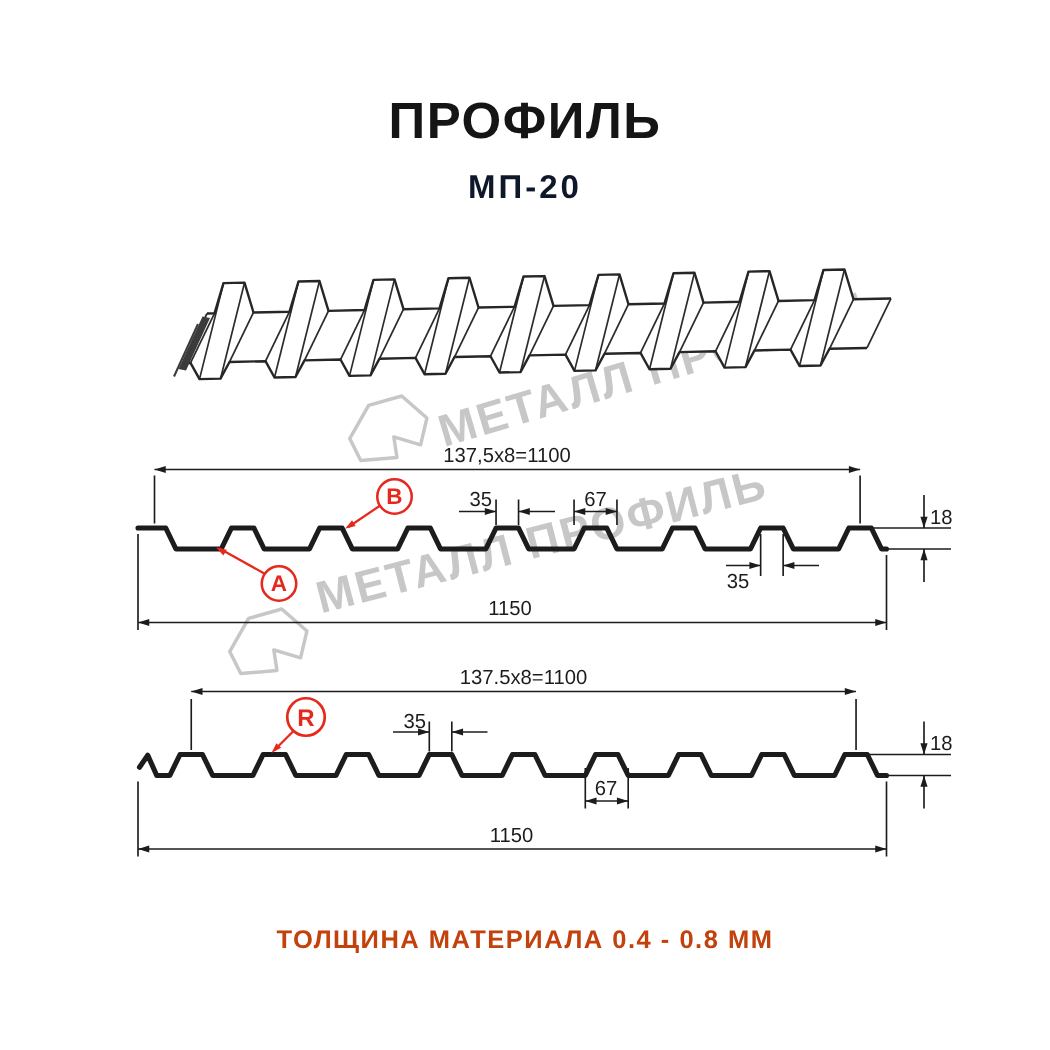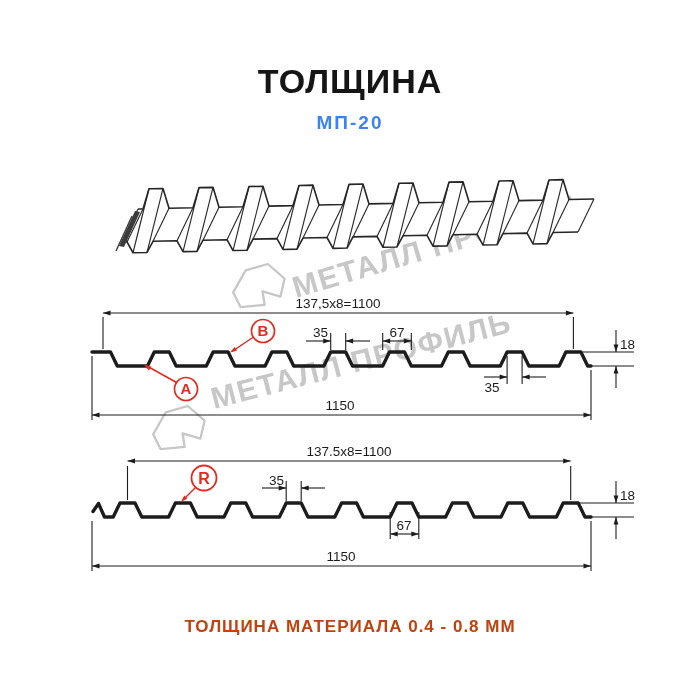--- a/index.html
+++ b/index.html
@@ -1,35 +1,35 @@
 <!DOCTYPE html>
 <html><head>
 <meta charset="utf-8">
 <style>
   html,body{margin:0;padding:0;background:#ffffff;}
   .canvas{position:relative;width:700px;height:700px;background:#ffffff;overflow:hidden;
           font-family:"Liberation Sans", sans-serif;}
   .title{position:absolute;left:0;top:62px;width:700px;text-align:center;
          font-size:34px;font-weight:800;letter-spacing:1px;color:#151515;}
   .subtitle{position:absolute;left:0;top:112px;width:700px;text-align:center;
-         font-size:19px;font-weight:700;letter-spacing:2px;color:#3b82f6;}
+         font-size:22px;font-weight:700;letter-spacing:2px;color:#0f172a;}
   .note{position:absolute;left:0;top:617px;width:700px;text-align:center;
          font-size:17px;font-weight:700;letter-spacing:1px;color:#c2410c;}
   svg{position:absolute;left:0;top:0;}
   text.dim{font-family:"Liberation Sans", sans-serif;font-size:13.5px;fill:#1c1c1c;}
   text.lbl{font-family:"Liberation Sans", sans-serif;font-weight:bold;}
   text.wm{font-family:"Liberation Sans", sans-serif;font-size:30px;font-weight:bold;
           fill:#c7c7c7;letter-spacing:1.5px;}
 </style>
 </head>
 <body>
 
 <div class="canvas">
 
-  <div class="title">ТОЛЩИНА</div>
+  <div class="title">ПРОФИЛЬ</div>
   <div class="subtitle">МП-20</div>
 
   <svg width="700" height="700" viewBox="0 0 700 700">
 
     <g id="wm-layer">
       <text class="wm" transform="translate(296,298) rotate(-16.5)">МЕТАЛЛ ПРОФИЛЬ</text>
       <text class="wm" transform="translate(214,409) rotate(-14.5)">МЕТАЛЛ ПРОФИЛЬ</text>
     <g transform="translate(230,264) scale(1.05)">
           <polygon points="3,27 15,6 36,0 52,14 48,31 31,26 33,39 10,41" fill="none" stroke="#c7c7c7" stroke-width="2.2" stroke-linejoin="round"></polygon>
         </g>

